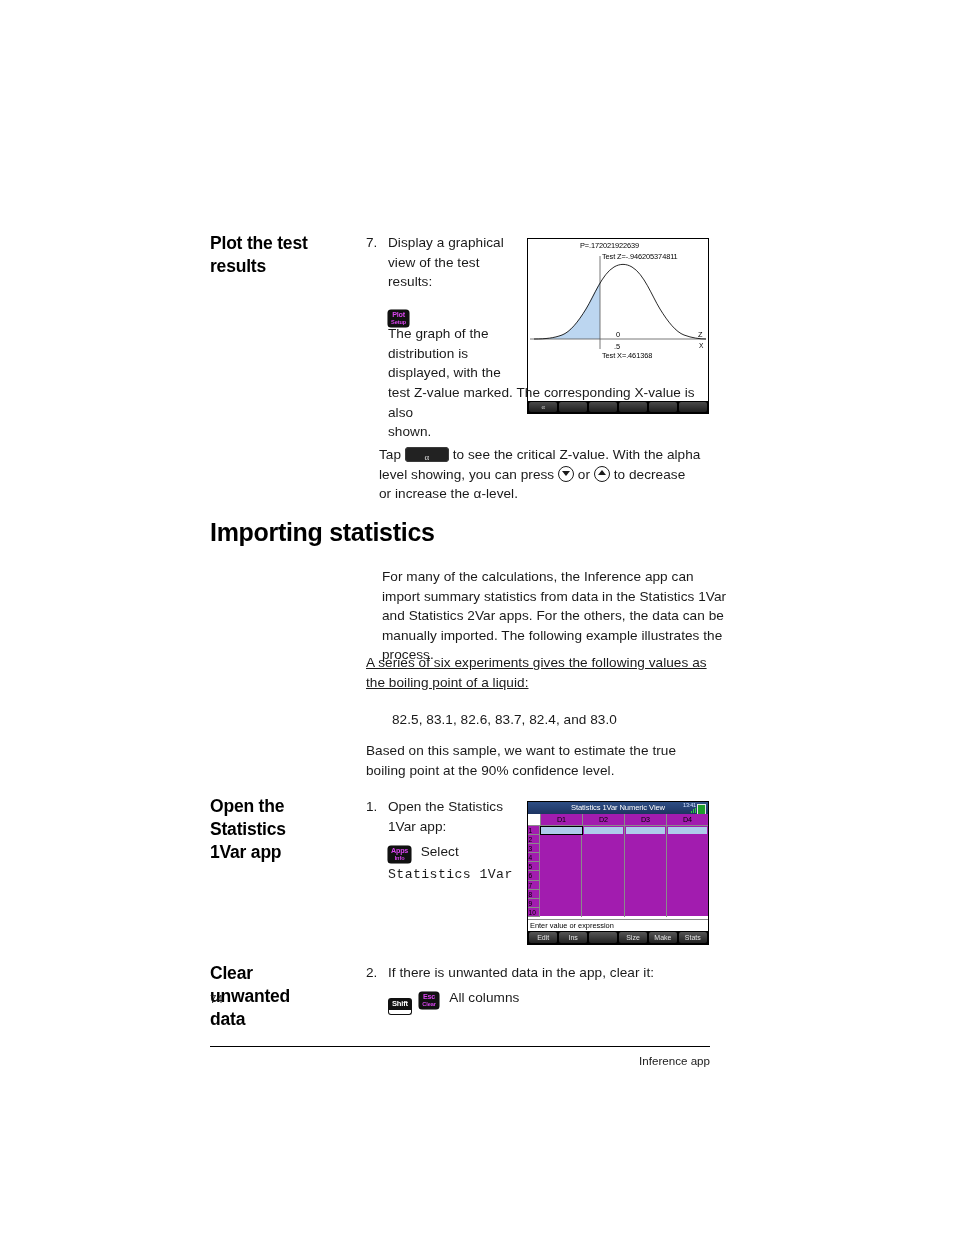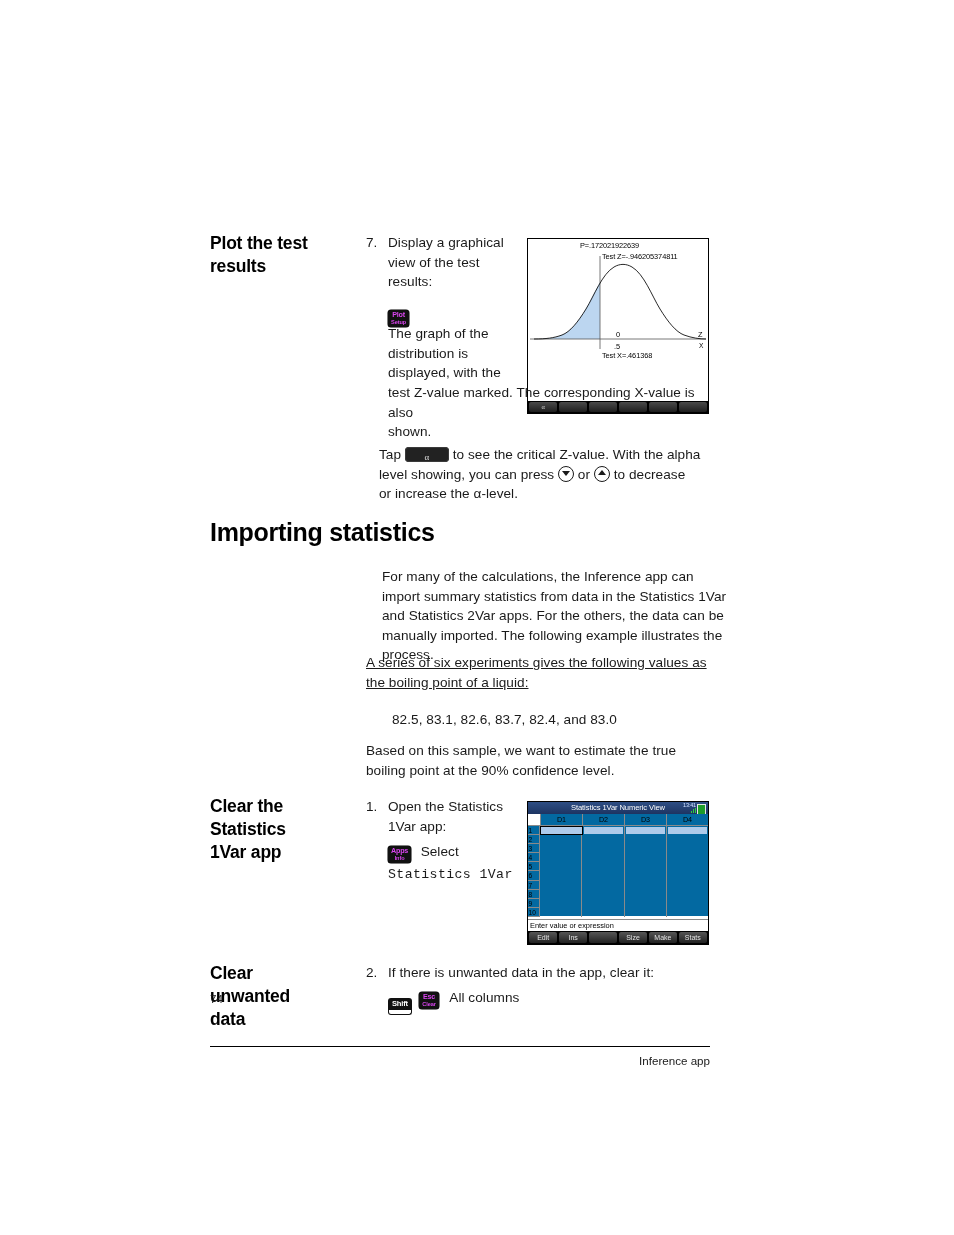--- a/index.html
+++ b/index.html
@@ -244,21 +244,21 @@
     position: absolute;
     bottom: 0;
     width: 1.2px;
     background: #2fd13f;
   }
   .sheet-grid {
     position: absolute;
     left: 0; right: 0;
     top: 12px;
     bottom: 28px;
-    background: #0369a1;
+    background: #a21caf;
     font-size: 7px;
   }
   .sheet-headrow {
     display: flex;
     height: 11px;
     border-bottom: 1px solid #8a8a8a;
   }
   .sheet-corner {
     width: 12px;
     flex: 0 0 12px;
@@ -435,21 +435,21 @@
 
   <p class="bodytext" style="position:absolute; left:366px; top:551px; width:348px; margin:16px;">For many of the calculations, the Inference app can import summary statistics from data in the Statistics 1Var and Statistics 2Var apps. For the others, the data can be manually imported. The following example illustrates the process.</p>
 
   <p class="bodytext" style="position:absolute; left:366px; top:653px; width:348px; margin:0;text-decoration:underline;">A series of six experiments gives the following values as the boiling point of a liquid:</p>
 
   <p class="bodytext" style="position:absolute; left:392px; top:710px; width:348px; margin:0;">82.5, 83.1, 82.6, 83.7, 82.4, and 83.0</p>
 
   <p class="bodytext" style="position:absolute; left:366px; top:741px; width:348px; margin:0;">Based on this sample, we want to estimate the true boiling point at the 90% confidence level.</p>
 
   <div class="sidehead" style="left:210px; top:795px;">
-    <span style="white-space:pre-line;">Clear the
+    <span style="white-space:pre-line;">Open the
 Statistics
 1Var app</span>
   </div>
 
   <div class="step" style="left:366px; top:797px; width:150px;">
     <div class="step-num">1.</div>
     <div class="step-body">
       <p class="bodytext para" style="margin-bottom:6px;">Open the Statistics 1Var app:</p>
       <p class="para" style="margin-bottom:4px;">
         <span class="keycap">

